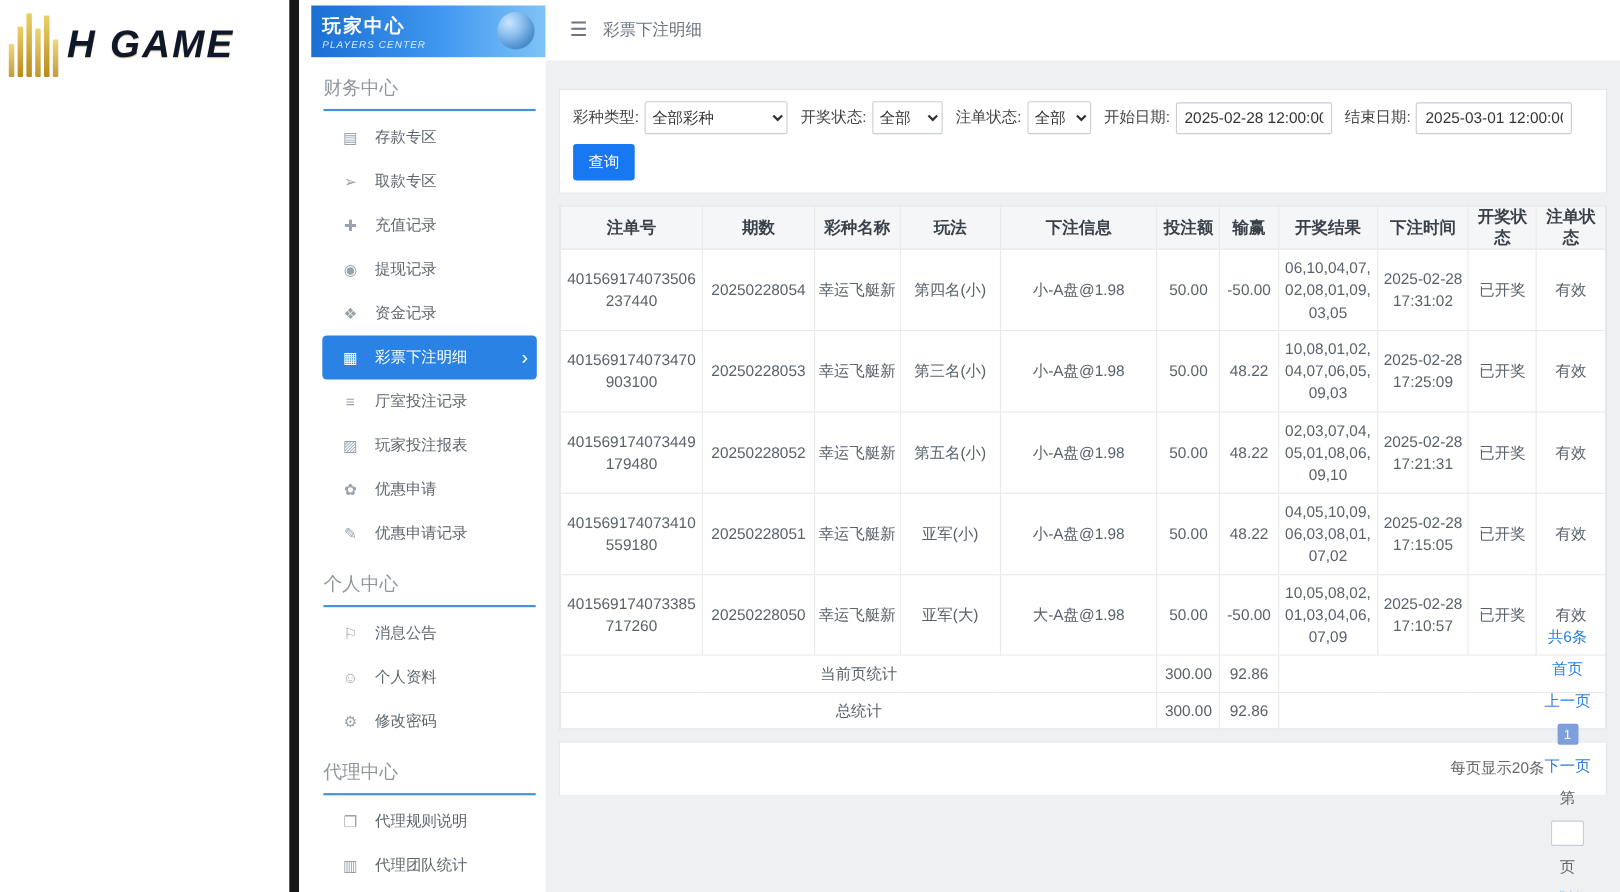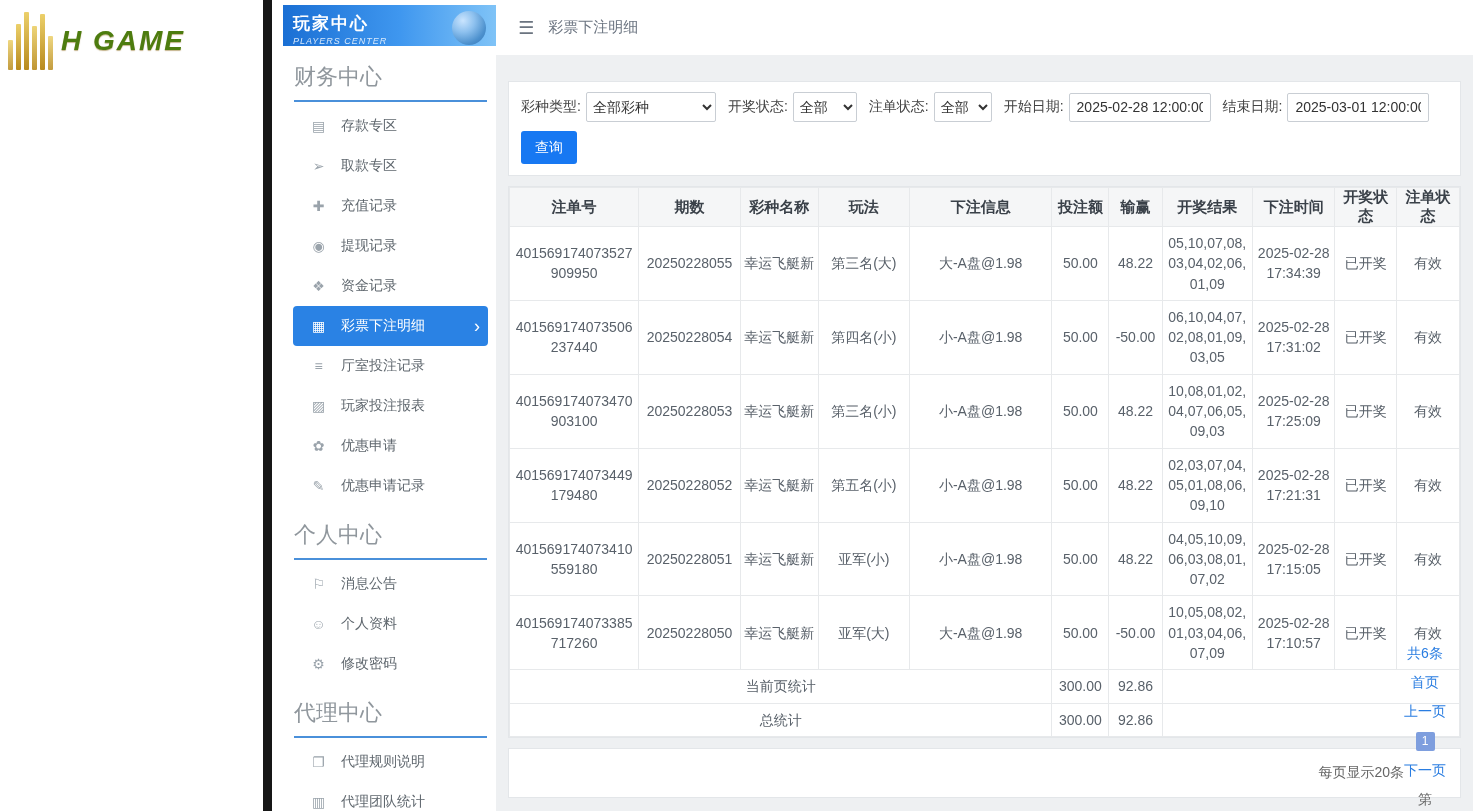--- a/index.html
+++ b/index.html
@@ -11,34 +11,34 @@
   .logo-col { width:263px; background:#fff; flex:0 0 263px; }
   .logo { display:flex; align-items:center; gap:8px; padding:12px 0 0 8px; }
   .logo-bars { display:flex; align-items:flex-end; gap:3px; height:58px; }
   .logo-bars span { display:block; width:5px; border-radius:1px; background:linear-gradient(180deg,#ecd06a,#b88a1d); }
   .logo-bars span:nth-child(1){height:30px;opacity:.85}
   .logo-bars span:nth-child(2){height:46px}
   .logo-bars span:nth-child(3){height:58px}
   .logo-bars span:nth-child(4){height:44px;opacity:.9}
   .logo-bars span:nth-child(5){height:56px}
   .logo-bars span:nth-child(6){height:34px;opacity:.85}
-  .logo-text { font-size:28px; font-weight:bold; font-style:italic; letter-spacing:2px; color:#4d7c0f; text-shadow:0 1px 1px rgba(138,106,28,.5); white-space:nowrap; }
+  .logo-text { font-size:35px; font-weight:bold; font-style:italic; letter-spacing:2px; color:#0f172a; text-shadow:0 1px 1px rgba(138,106,28,.5); white-space:nowrap; }
 
   
   .dark-strip { width:9px; flex:0 0 9px; background:#171717; }
 
   
   .sidebar { width:224px; flex:0 0 224px; background:#fff; overflow:hidden; display:flex; flex-direction:column; }
   .sidebar-header { position:relative; margin:5px 0 0 11px; height:47px; padding:7px 10px 0 10px; background:linear-gradient(90deg,#1a6fd4 0%, #3f97ef 55%, #7fc3f7 100%); }
   .sb-title { color:#fff; font-size:17px; font-weight:bold; letter-spacing:2px; }
   .sb-sub { color:#d9eafc; font-size:9px; letter-spacing:1px; margin-top:1px;font-style:italic; }
   .ball { position:absolute; right:10px; top:6px; width:34px; height:34px; border-radius:50%;
           background:radial-gradient(circle at 32% 28%, #cfe7ff 0%, #8fc1ee 35%, #4a8ecb 70%, #2f6fae 100%); opacity:.95; }
   .sidebar nav { margin-top:2px; }
-  .section-title { margin:0 9px 4px 22px; padding:14px 0 8px 0; font-size:22px; color:#90979d; border-bottom:2px solid #4a90da; }
+  .section-title { margin:0 9px 4px 22px; padding:14px 0 8px 0; font-size:17px; color:#90979d; border-bottom:2px solid #4a90da; }
   .menu-item { display:flex; align-items:center; height:40px; margin:0 8px 0 21px; padding:0 8px 0 17px; border-radius:4px; color:#5f676e; font-size:14px; cursor:pointer; }
   .mi-icon { width:17px; text-align:center; color:#9aa3ab; font-size:14px; margin-right:14px; flex:0 0 17px; }
   .mi-label { white-space:nowrap; }
   .menu-item.active { background:#2a82e4; color:#fff; }
   .menu-item.active .mi-icon { color:#fff; }
   .chevron { margin-left:auto; color:#fff; font-size:18px; line-height:1; }
 
   
   .main { flex:1 1 auto; min-width:0; background:#eef0f2; display:flex; flex-direction:column; overflow:hidden; }
   .topbar { height:55px; flex:0 0 55px; background:#fff; display:flex; align-items:center; gap:14px; padding-left:22px; }
@@ -224,33 +224,20 @@
                 <th>投注额</th>
                 <th>输赢</th>
                 <th>开奖结果</th>
                 <th>下注时间</th>
                 <th>开奖状态</th>
                 <th>注单状态</th>
               </tr>
           </thead>
           <tbody id="table-body">
               <tr>
-                <td>401569174073527909950</td>
-                <td>20250228055</td>
-                <td>幸运飞艇新</td>
-                <td>第三名(大)</td>
-                <td>大-A盘@1.98</td>
-                <td>50.00</td>
-                <td>48.22</td>
-                <td>05,10,07,08,03,04,02,06,01,09</td>
-                <td>2025-02-28 17:34:39</td>
-                <td>已开奖</td>
-                <td>有效</td>
-              </tr>
-              <tr>
                 <td>401569174073506237440</td>
                 <td>20250228054</td>
                 <td>幸运飞艇新</td>
                 <td>第四名(小)</td>
                 <td>小-A盘@1.98</td>
                 <td>50.00</td>
                 <td>-50.00</td>
                 <td>06,10,04,07,02,08,01,09,03,05</td>
                 <td>2025-02-28 17:31:02</td>
                 <td>已开奖</td>

